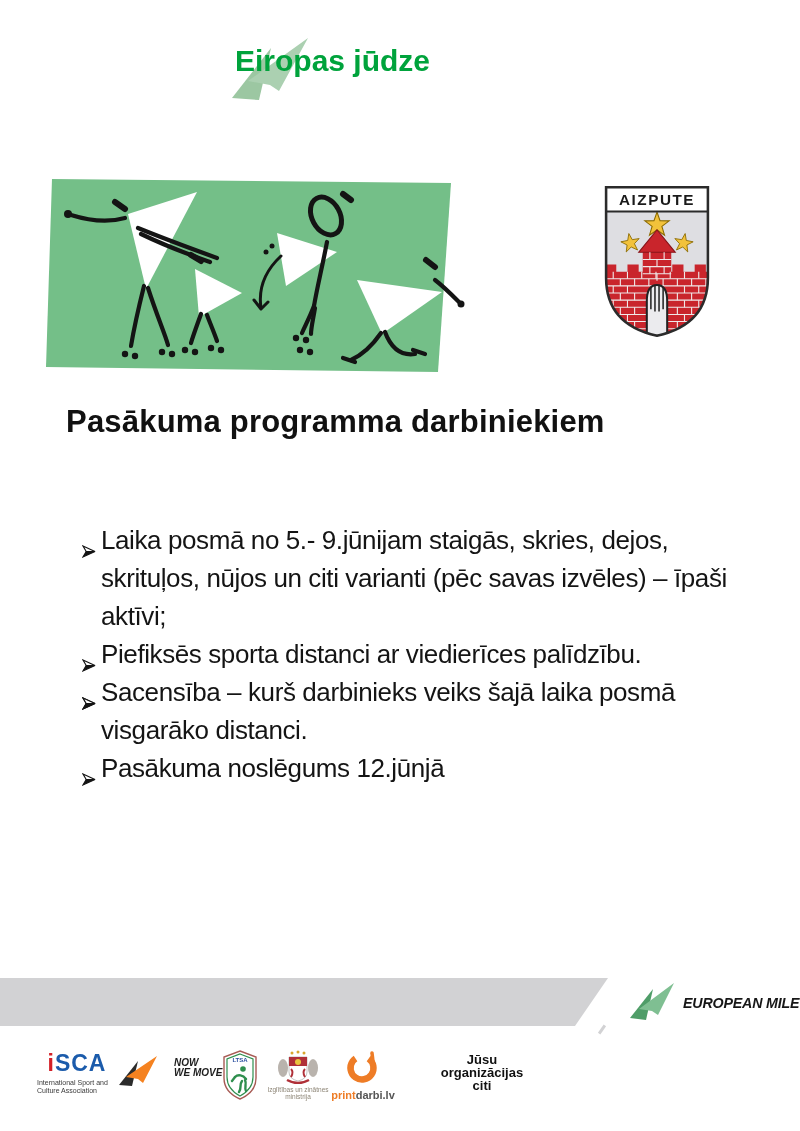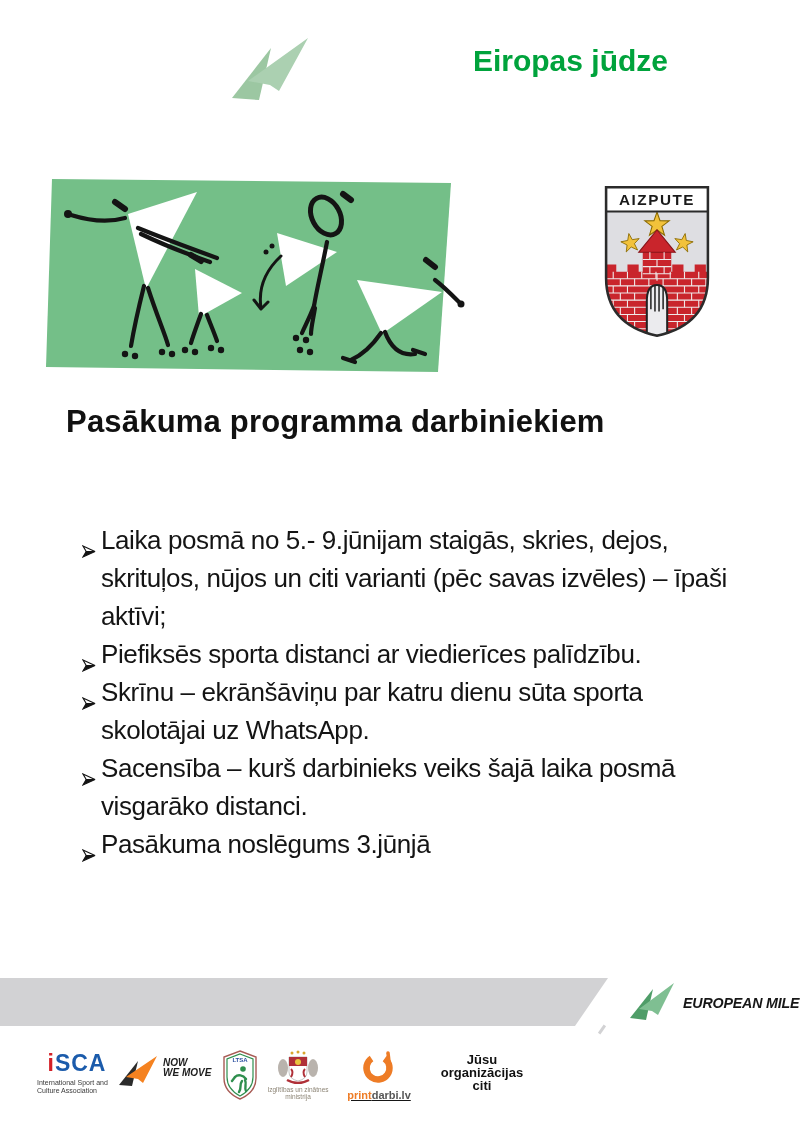--- a/index.html
+++ b/index.html
@@ -1,21 +1,21 @@
 <!DOCTYPE html>
 <html><head>
 <meta charset="utf-8">
 <style>
   html,body{margin:0;padding:0;background:#ffffff;}
   .page{position:relative;width:800px;height:1131px;background:#fff;overflow:hidden;
         font-family:"Liberation Sans",sans-serif;color:#161616;}
 
   
   .header-logo{position:absolute;left:230px;top:36px;}
-  .title{position:absolute;left:248px;top:42px;width:420px;text-align:right;
+  .title{position:absolute;left:235px;top:42px;width:420px;text-align:left;
          color:#00a33c;font-weight:bold;font-size:30px;line-height:38px;letter-spacing:0px;}
 
   
   .illustration{position:absolute;left:45px;top:176px;width:420px;height:200px;}
 
   
   .crest{position:absolute;left:601px;top:183px;}
 
   
   .heading{position:absolute;left:44px;top:404px;font-size:31px;font-weight:bold;
@@ -37,28 +37,28 @@
   .em-logo{position:absolute;left:629px;top:982px;display:flex;align-items:center;gap:8px;}
   .em-label{font-size:15px;font-weight:bold;font-style:italic;color:#171717;
             letter-spacing:-0.2px;transform:scaleX(0.95);transform-origin:left center;white-space:nowrap;}
 
   
   .isca{position:absolute;left:37px;top:1050px;width:80px;}
   .isca-word{font-size:23px;font-weight:bold;letter-spacing:1px;line-height:26px;text-align:center;}
   .isca-i{color:#d42027;} .isca-sca{color:#1b5bab;}
   .isca-sub{font-size:7px;line-height:8px;color:#3a3a3a;margin-top:3px;}
 
-  .nwm{position:absolute;left:118px;top:1055px;display:flex;align-items:flex-start;gap:5px;}
+  .nwm{position:absolute;left:118px;top:1055px;display:flex;align-items:flex-start;gap:16px;}
   .nwm-text{font-size:10px;line-height:10px;font-weight:bold;font-style:italic;color:#1d1d1d;margin-top:3px;}
 
   .ltsa{position:absolute;left:223px;top:1049px;}
   .ministry{position:absolute;left:266px;top:1050px;width:64px;text-align:center;}
   .ministry-sub{font-size:6.5px;line-height:7px;color:#8d8576;margin-top:2px;}
 
-  .printdarbi{position:absolute;left:344px;top:1049px;width:70px;text-align:center;text-decoration:underline;}
+  .printdarbi{position:absolute;left:328px;top:1049px;width:70px;text-align:center;}
   .printdarbi-word{font-size:11px;font-weight:bold;margin-top:4px;white-space:nowrap;}
   .pd-orange{color:#ee7c26;} .pd-dark{color:#555;}
 
   .org-ph{position:absolute;left:428px;top:1053px;width:108px;text-align:center;
           font-size:13px;line-height:13px;font-weight:bold;color:#111;}
 </style>
 </head>
 <body>
 
 <div class="page">
@@ -187,35 +187,34 @@
             <polygon points="1,2 13,7.5 4.2,7.5" fill="#ffffff" stroke="#141414" stroke-width="1.2"></polygon>
             <polygon points="4.2,7.5 13,7.5 1,13" fill="#141414" stroke="#141414" stroke-width="1.2"></polygon>
           </svg></span>
       <span>Piefiksēs sporta distanci ar viedierīces palīdzību.</span>
     </li>
     <li>
       <span class="marker"><svg width="14" height="15" viewBox="0 0 14 15">
             <polygon points="1,2 13,7.5 4.2,7.5" fill="#ffffff" stroke="#141414" stroke-width="1.2"></polygon>
             <polygon points="4.2,7.5 13,7.5 1,13" fill="#141414" stroke="#141414" stroke-width="1.2"></polygon>
           </svg></span>
-      <span>Skrīnu – ekrānšāviņu par katru dienu sūta sporta skolotājai uz WhatsApp.</span>
     </li>
     <li>
       <span class="marker"><svg width="14" height="15" viewBox="0 0 14 15">
             <polygon points="1,2 13,7.5 4.2,7.5" fill="#ffffff" stroke="#141414" stroke-width="1.2"></polygon>
             <polygon points="4.2,7.5 13,7.5 1,13" fill="#141414" stroke="#141414" stroke-width="1.2"></polygon>
           </svg></span>
       <span>Sacensība – kurš darbinieks veiks šajā laika posmā visgarāko distanci.</span>
     </li>
     <li>
       <span class="marker"><svg width="14" height="15" viewBox="0 0 14 15">
             <polygon points="1,2 13,7.5 4.2,7.5" fill="#ffffff" stroke="#141414" stroke-width="1.2"></polygon>
             <polygon points="4.2,7.5 13,7.5 1,13" fill="#141414" stroke="#141414" stroke-width="1.2"></polygon>
           </svg></span>
-      <span>Pasākuma noslēgums 3.jūnjā</span>
+      <span>Pasākuma noslēgums 12.jūnjā</span>
     </li>
   </ul>
 
   <div class="banner"></div>
   <div class="banner-notch"></div>
 
   <div class="em-logo">
     <svg width="46" height="40" viewBox="0 0 46 40">
       <polygon points="1,36 24,7 17,38" fill="#4f9d68"></polygon>
       <polygon points="10,27 45,1 29,33 23,29" fill="#7fbf92"></polygon>

